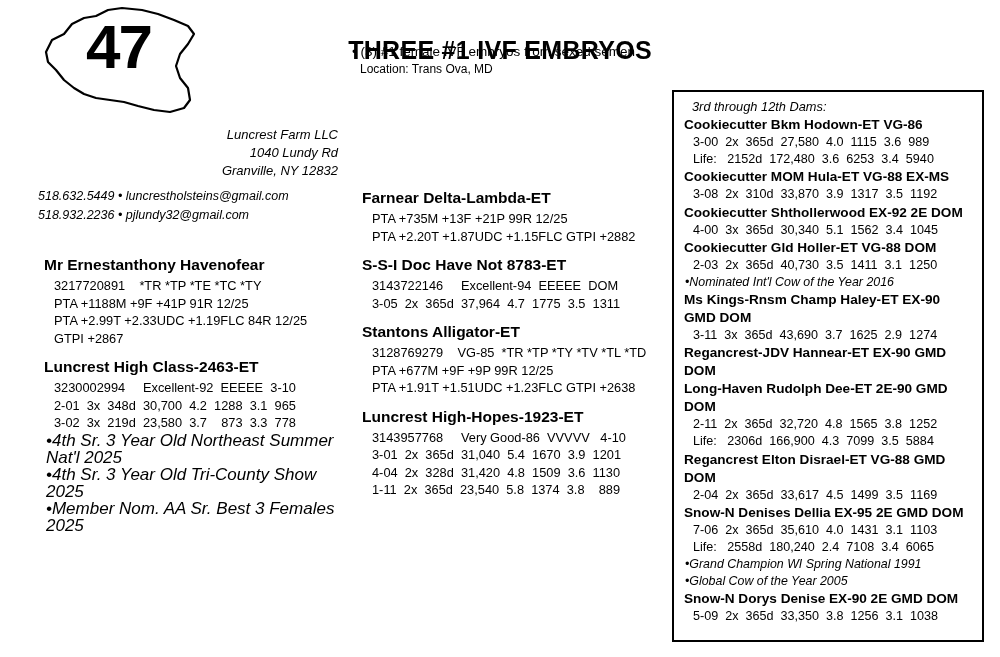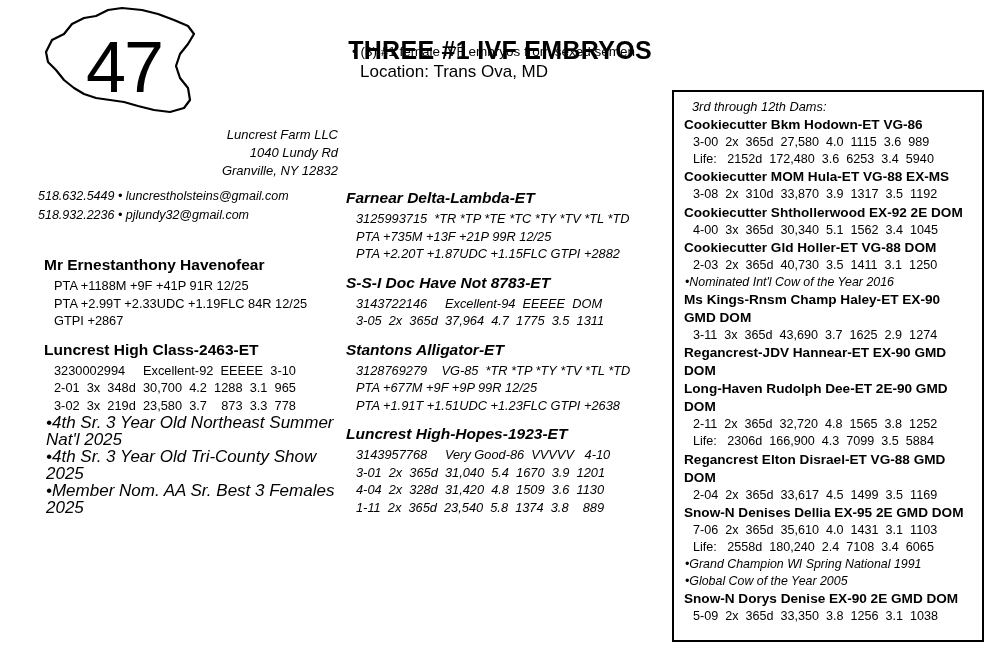--- a/index.html
+++ b/index.html
@@ -31,24 +31,24 @@
   .state-shape {
     position: absolute;
     left: 0;
     top: 0;
     width: 160px;
     height: 115px;
   }
   .lot-number {
     position: absolute;
     left: 48px;
-    top: 20px;
+    top: 0;
     font-family: "Liberation Sans", sans-serif;
-    font-weight: normal;
-    font-size: 72px;
+    font-weight: bold;
+    font-size: 62px;
     line-height: 86px;
     letter-spacing: -2px;
   }
 
   
   .headline {
     position: absolute;
     left: 290px;
     top: 8px;
     width: 420px;
@@ -61,21 +61,21 @@
   .sub-bullet {
     position: absolute;
     left: 352px;
     top: 44px;
     font-size: 13.5px;
   }
   .sub-location {
     position: absolute;
     left: 360px;
     top: 62px;
-    font-size: 17px;
+    font-size: 12px;
   }
 
   
   .consignor {
     position: absolute;
     left: 38px;
     top: 126px;
     width: 300px;
     font-style: italic;
     font-size: 13px;
@@ -97,24 +97,23 @@
 
   
   .col-left {
     position: absolute;
     left: 44px;
     top: 255px;
     width: 310px;
   }
   .col-mid {
     position: absolute;
-    left: 346px;
+    left: 362px;
     top: 188px;
     width: 300px;
-    font-style: italic;
   }
 
   .animal-name {
     font-weight: bold;
     font-size: 15.5px;
     line-height: 20px;
     margin-bottom: 2px;
   }
   .detail-line {
     font-size: 12.8px;
@@ -200,39 +199,39 @@
     <div>
       <span>518.932.2236</span>
       <span>•</span>
       <span>pjlundy32@gmail.com</span>
     </div>
   </div>
 
   <div class="col-left">
       <div class="animal-block">
         <div class="animal-name">Mr Ernestanthony Havenofear</div>
+        <div class="detail-line">3217720891    *TR *TP *TE *TC *TY</div>
         <div class="detail-line">PTA +1188M +9F +41P 91R 12/25</div>
         <div class="detail-line">PTA +2.99T +2.33UDC +1.19FLC 84R 12/25</div>
         <div class="detail-line">GTPI +2867</div>
       </div>
       <div class="animal-block">
         <div class="animal-name">Luncrest High Class-2463-ET</div>
         <div class="detail-line">3230002994     Excellent-92  EEEEE  3-10</div>
         <div class="detail-line">2-01  3x  348d  30,700  4.2  1288  3.1  965</div>
         <div class="detail-line">3-02  3x  219d  23,580  3.7    873  3.3  778</div>
         <div class="note-line">•4th Sr. 3 Year Old Northeast Summer Nat'l 2025</div>
         <div class="note-line">•4th Sr. 3 Year Old Tri-County Show 2025</div>
         <div class="note-line">•Member Nom. AA Sr. Best 3 Females 2025</div>
       </div>
     </div>
 
   <div class="col-mid">
       <div class="animal-block">
         <div class="animal-name">Farnear Delta-Lambda-ET</div>
-        <div class="detail-line">3125993715  *TR *TP *TE *TC *TY *TV *TL *TD</div>
         <div class="detail-line">PTA +735M +13F +21P 99R 12/25</div>
         <div class="detail-line">PTA +2.20T +1.87UDC +1.15FLC GTPI +2882</div>
       </div>
       <div class="animal-block">
         <div class="animal-name">S-S-I Doc Have Not 8783-ET</div>
         <div class="detail-line">3143722146     Excellent-94  EEEEE  DOM</div>
         <div class="detail-line">3-05  2x  365d  37,964  4.7  1775  3.5  1311</div>
       </div>
       <div class="animal-block">
         <div class="animal-name">Stantons Alligator-ET</div>

